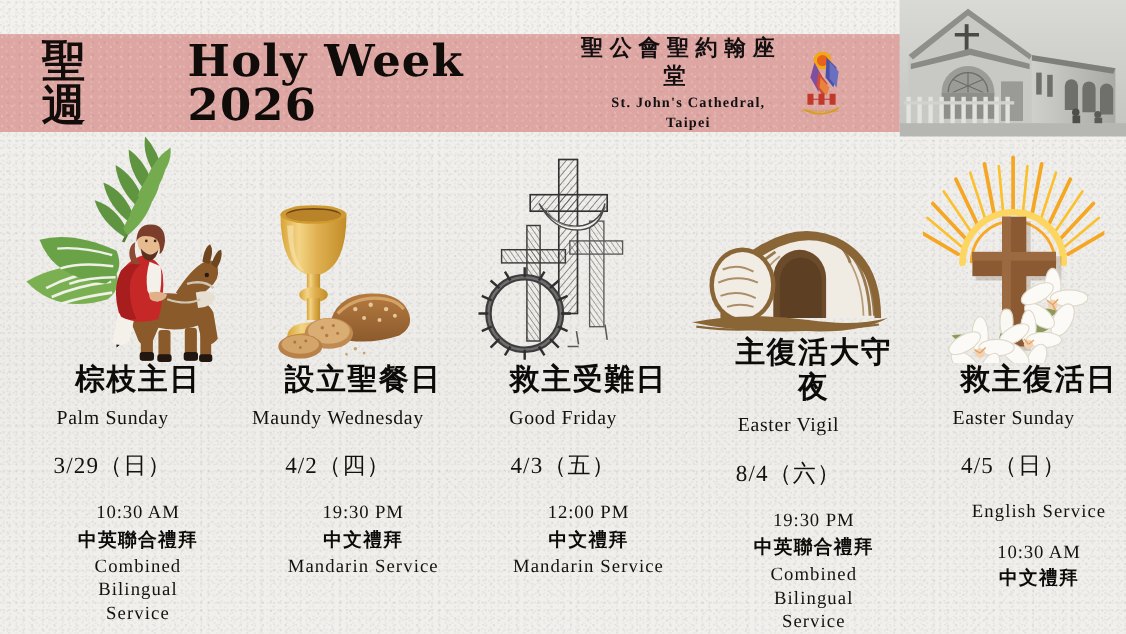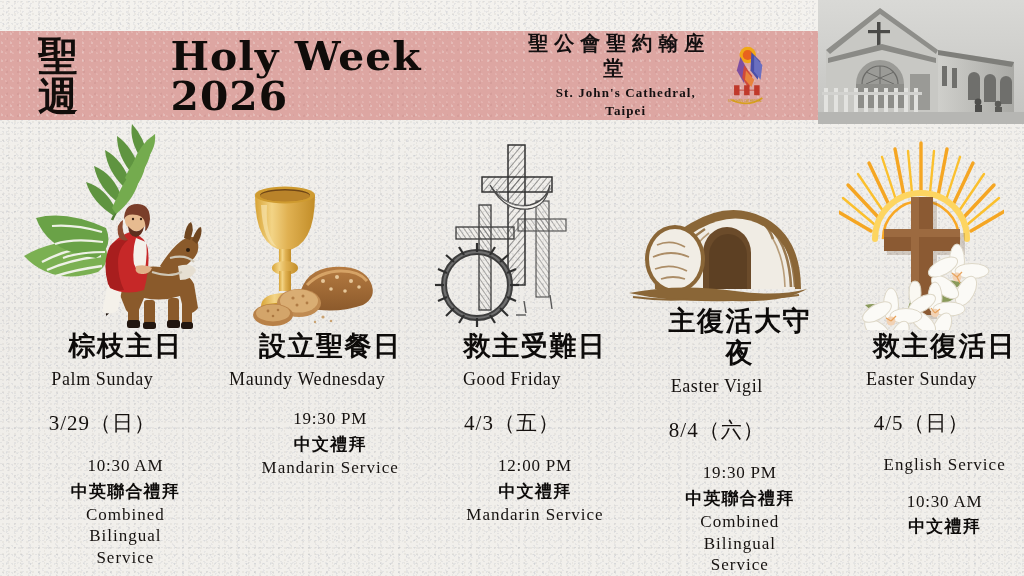--- a/index.html
+++ b/index.html
@@ -455,20 +455,21 @@
           <g fill="#c9a272">
             <circle cx="96" cy="152" r="1.6"></circle>
               <circle cx="104" cy="156" r="1.3"></circle>
             <circle cx="88" cy="157" r="1.2"></circle>
           </g>
         </svg>
       </div>
       <div class="txt">
         <div class="name-zh">設立聖餐日</div>
         <div class="name-en">Maundy Wednesday</div>
+        <div class="date">4/2（四）</div>
         <div class="svc-group">
           <div class="svc-time">19:30 PM</div>
           <div class="svc-zh">中文禮拜</div>
           <div class="svc-en">Mandarin Service</div>
         </div>
       </div>
     </div>
 
     <div class="day-col">
       <div class="art">

